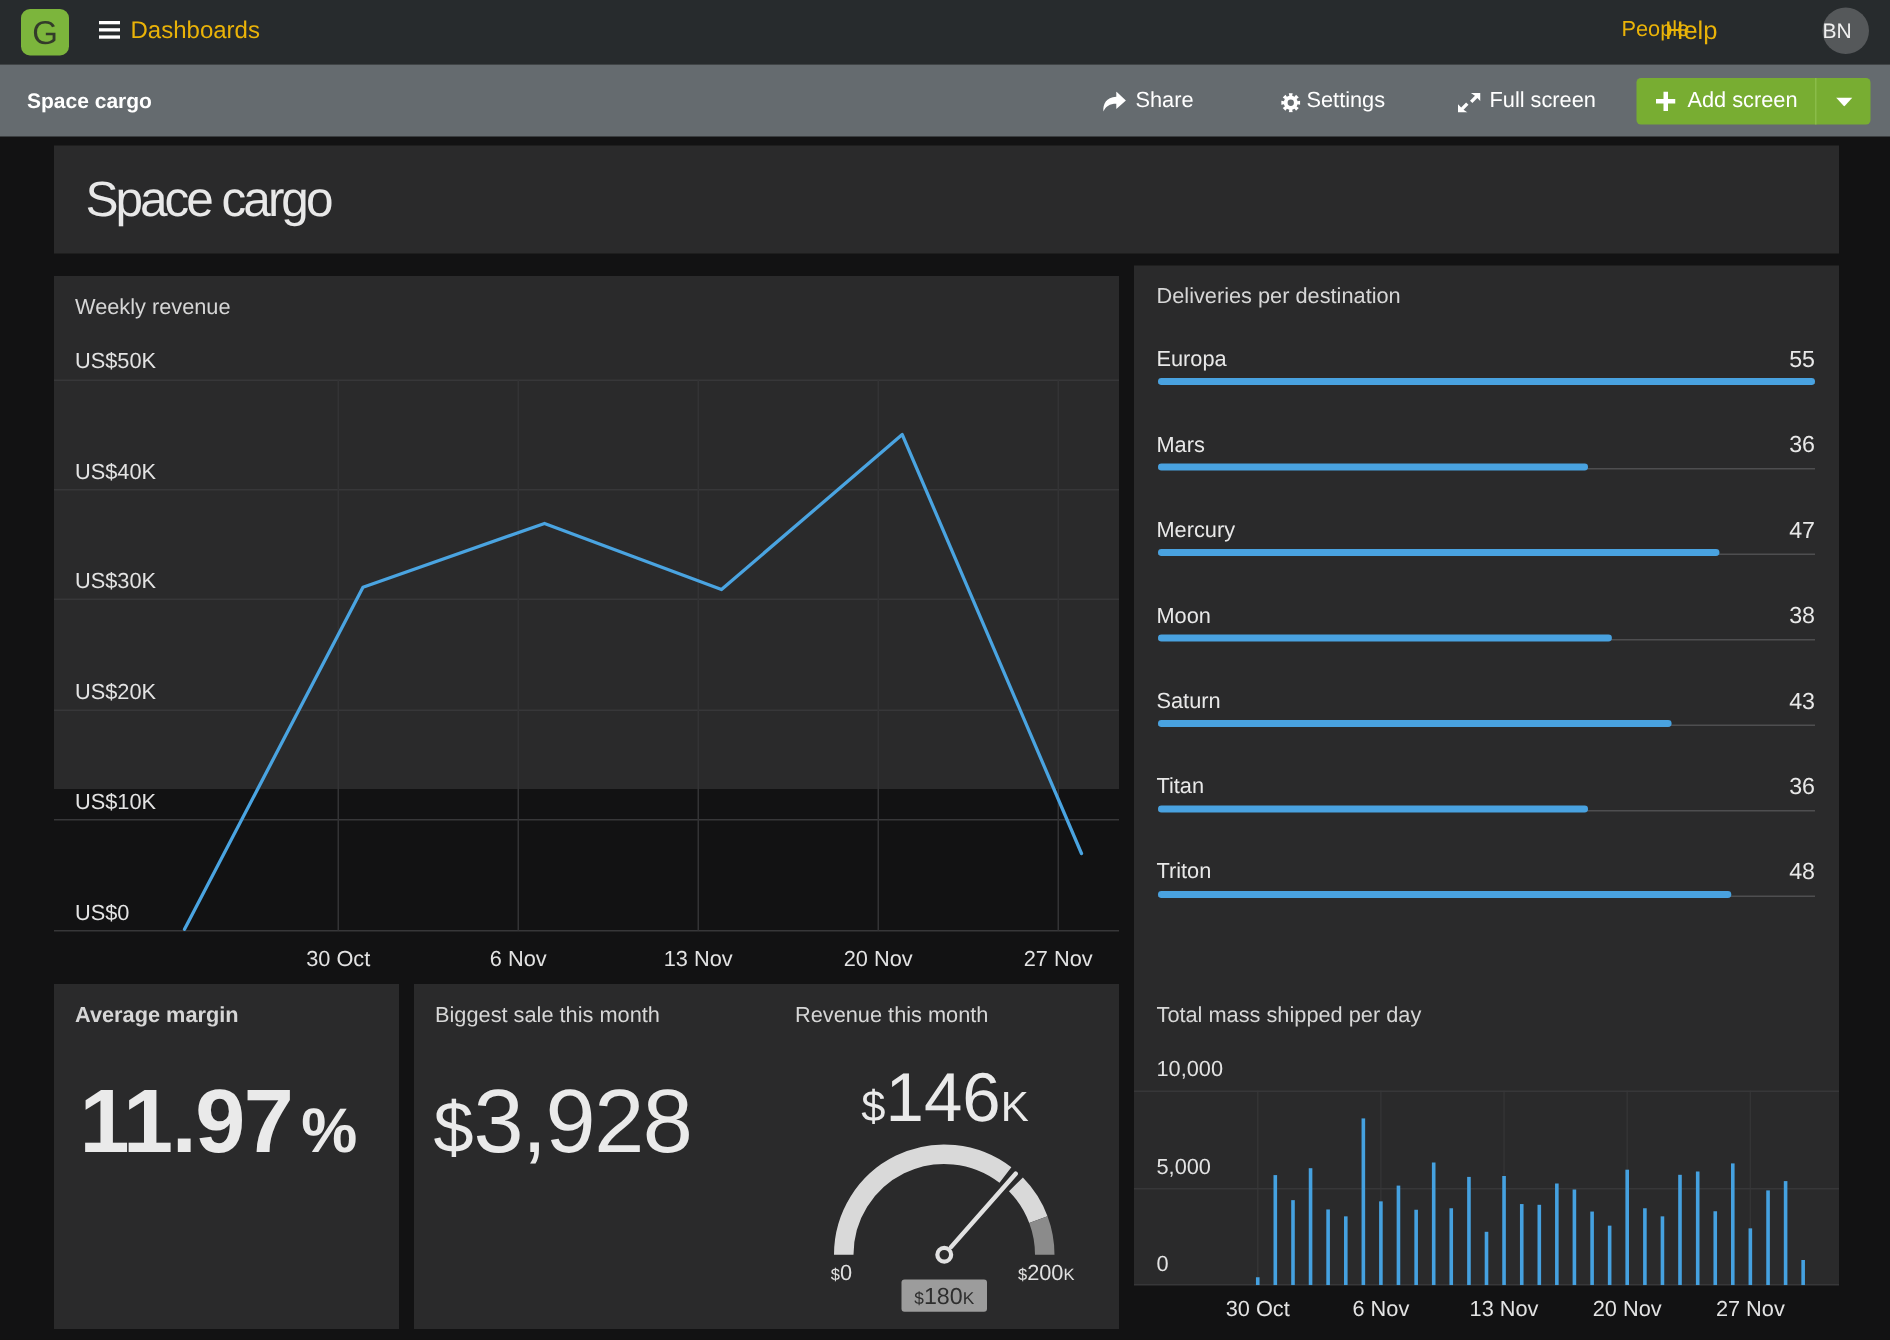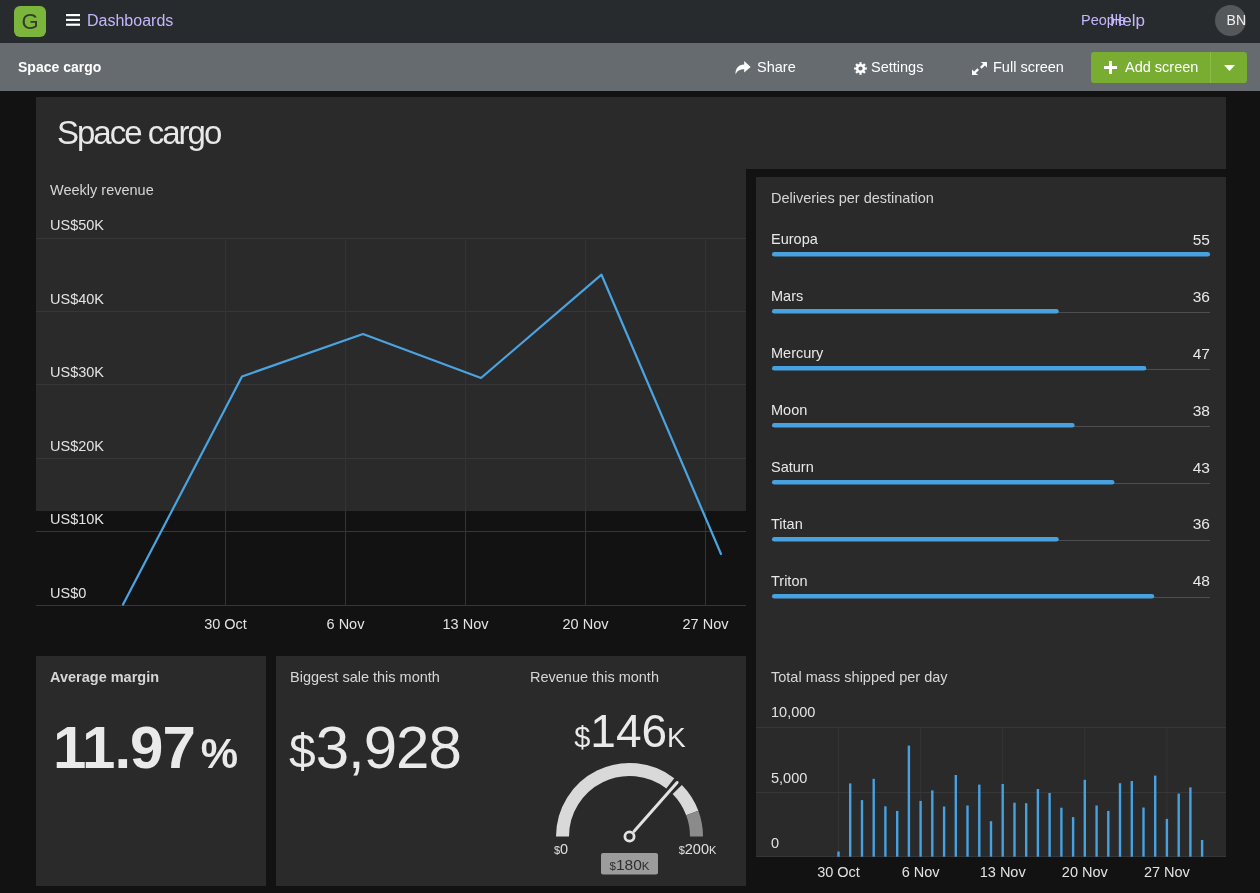--- a/index.html
+++ b/index.html
@@ -4,24 +4,24 @@
 <style>
 * { margin:0; padding:0; box-sizing:border-box; }
 html,body { width:1260px; height:893px; background:#121213; overflow:hidden;
   font-family:"Liberation Sans", sans-serif; }
 .abs { position:absolute; }
 #topbar { position:absolute; left:0; top:0; width:1260px; height:43px; background:#272b2d; }
 #toolbar { position:absolute; left:0; top:43px; width:1260px; height:48px; background:#656b6f; }
 .panel { position:absolute; background:#2a2a2b; }
 #logo { position:absolute; left:14px; top:6px; width:32px; height:31px; border-radius:6px;
   background:#7cb53c; color:#333b2a; font-size:22px; text-align:center; line-height:31px; }
-.tbtxt { position:absolute; color:#c4b5fd; font-size:16.5px; line-height:41px; height:43px; top:0; }
+.tbtxt { position:absolute; color:#eab308; font-size:16.5px; line-height:41px; height:43px; top:0; }
 .tooltxt { position:absolute; color:#fff; font-size:14.5px; line-height:48px; height:48px; top:0; }
 #avatar { position:absolute; left:1215px; top:5px; width:31px; height:31px; border-radius:50%;
-  background:#55585a; color:#f0f0f0; font-size:14px; text-align:right; line-height:31px; }
+  background:#55585a; color:#f0f0f0; font-size:14px; text-align:left; line-height:31px; }
 #addw { position:absolute; left:1091px; top:9px; width:156px; height:31px; border-radius:3px;
   background:#78ad32; }
 #addw .div { position:absolute; left:119px; top:0; width:1px; height:31px; background:#8abc49; }
 .wtitle { position:absolute; left:14px; top:13px; font-size:14.5px; color:#d6d6d6; }
 </style>
 </head>
 <body>
 <div id="topbar">
   <div id="logo">G</div>
   <svg class="abs" style="left:66px;top:14px" width="14" height="12" viewBox="0 0 14 12">
@@ -59,21 +59,21 @@
     </svg>
     <span style="position:absolute;left:34px;top:0;line-height:31px;color:#fff;font-size:14.5px">Add screen</span>
     <svg class="abs" style="left:133px;top:13px" width="11" height="6" viewBox="0 0 11 6">
       <path d="M0,0 L11,0 L5.5,6 Z" fill="#fff"></path>
     </svg>
   </div>
 </div>
 <div class="panel" id="titlepanel" style="left:36px;top:97px;width:1190px;height:72px;">
   <span style="position:absolute;left:21px;top:16.5px;font-size:33px;letter-spacing:-2px;color:#e8e8e8;">Space cargo</span>
 </div>
-<div class="panel" id="wline" style="left:36px;top:169px;width:710px;height:342px;">
+<div class="panel" id="wline" style="left:36px;top:184px;width:710px;height:342px;">
   <span class="wtitle">Weekly revenue</span>
   <svg class="abs" style="left:0;top:0" width="710" height="470" viewBox="0 0 710 470">
     <g stroke="#373739" stroke-width="1">
       <line x1="0" y1="69.5" x2="710" y2="69.5"></line>
       <line x1="0" y1="142.5" x2="710" y2="142.5"></line>
       <line x1="0" y1="215.5" x2="710" y2="215.5"></line>
       <line x1="0" y1="289.5" x2="710" y2="289.5"></line>
       <line x1="0" y1="362.5" x2="710" y2="362.5"></line>
       <line x1="0" y1="436.5" x2="710" y2="436.5"></line>
       <line x1="189.5" y1="69.5" x2="189.5" y2="436.5" stroke="#333335"></line>

